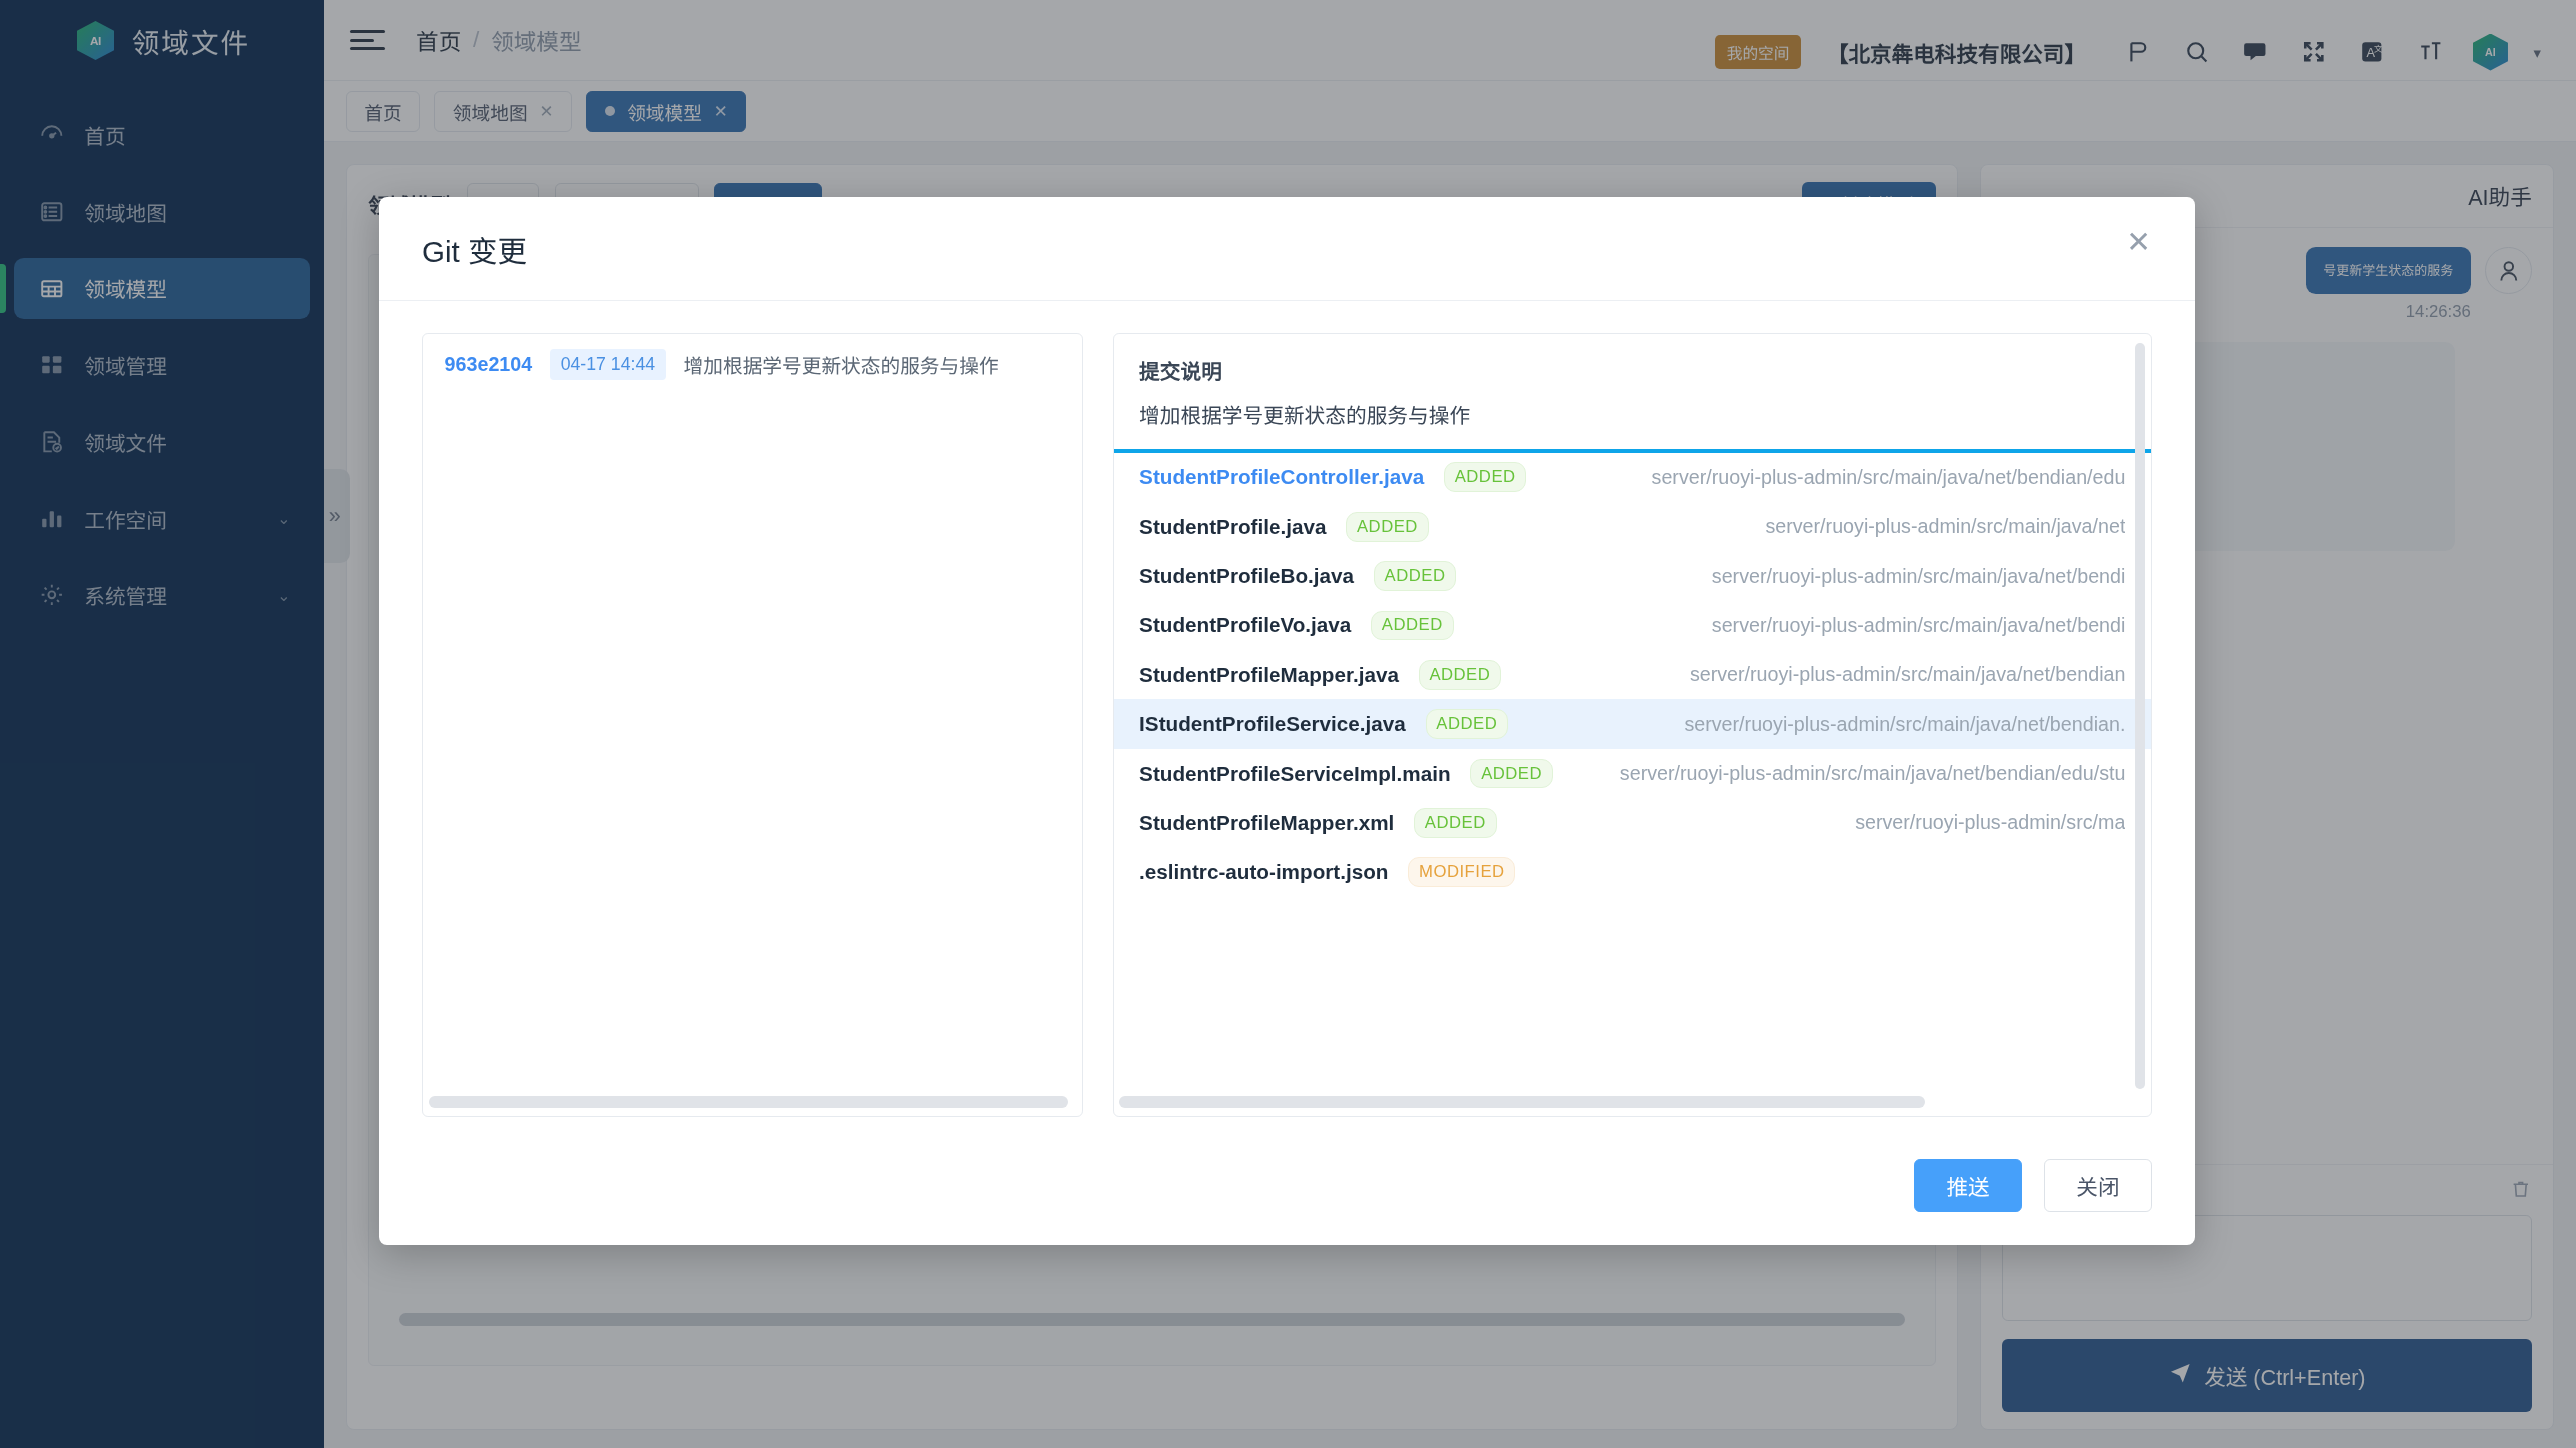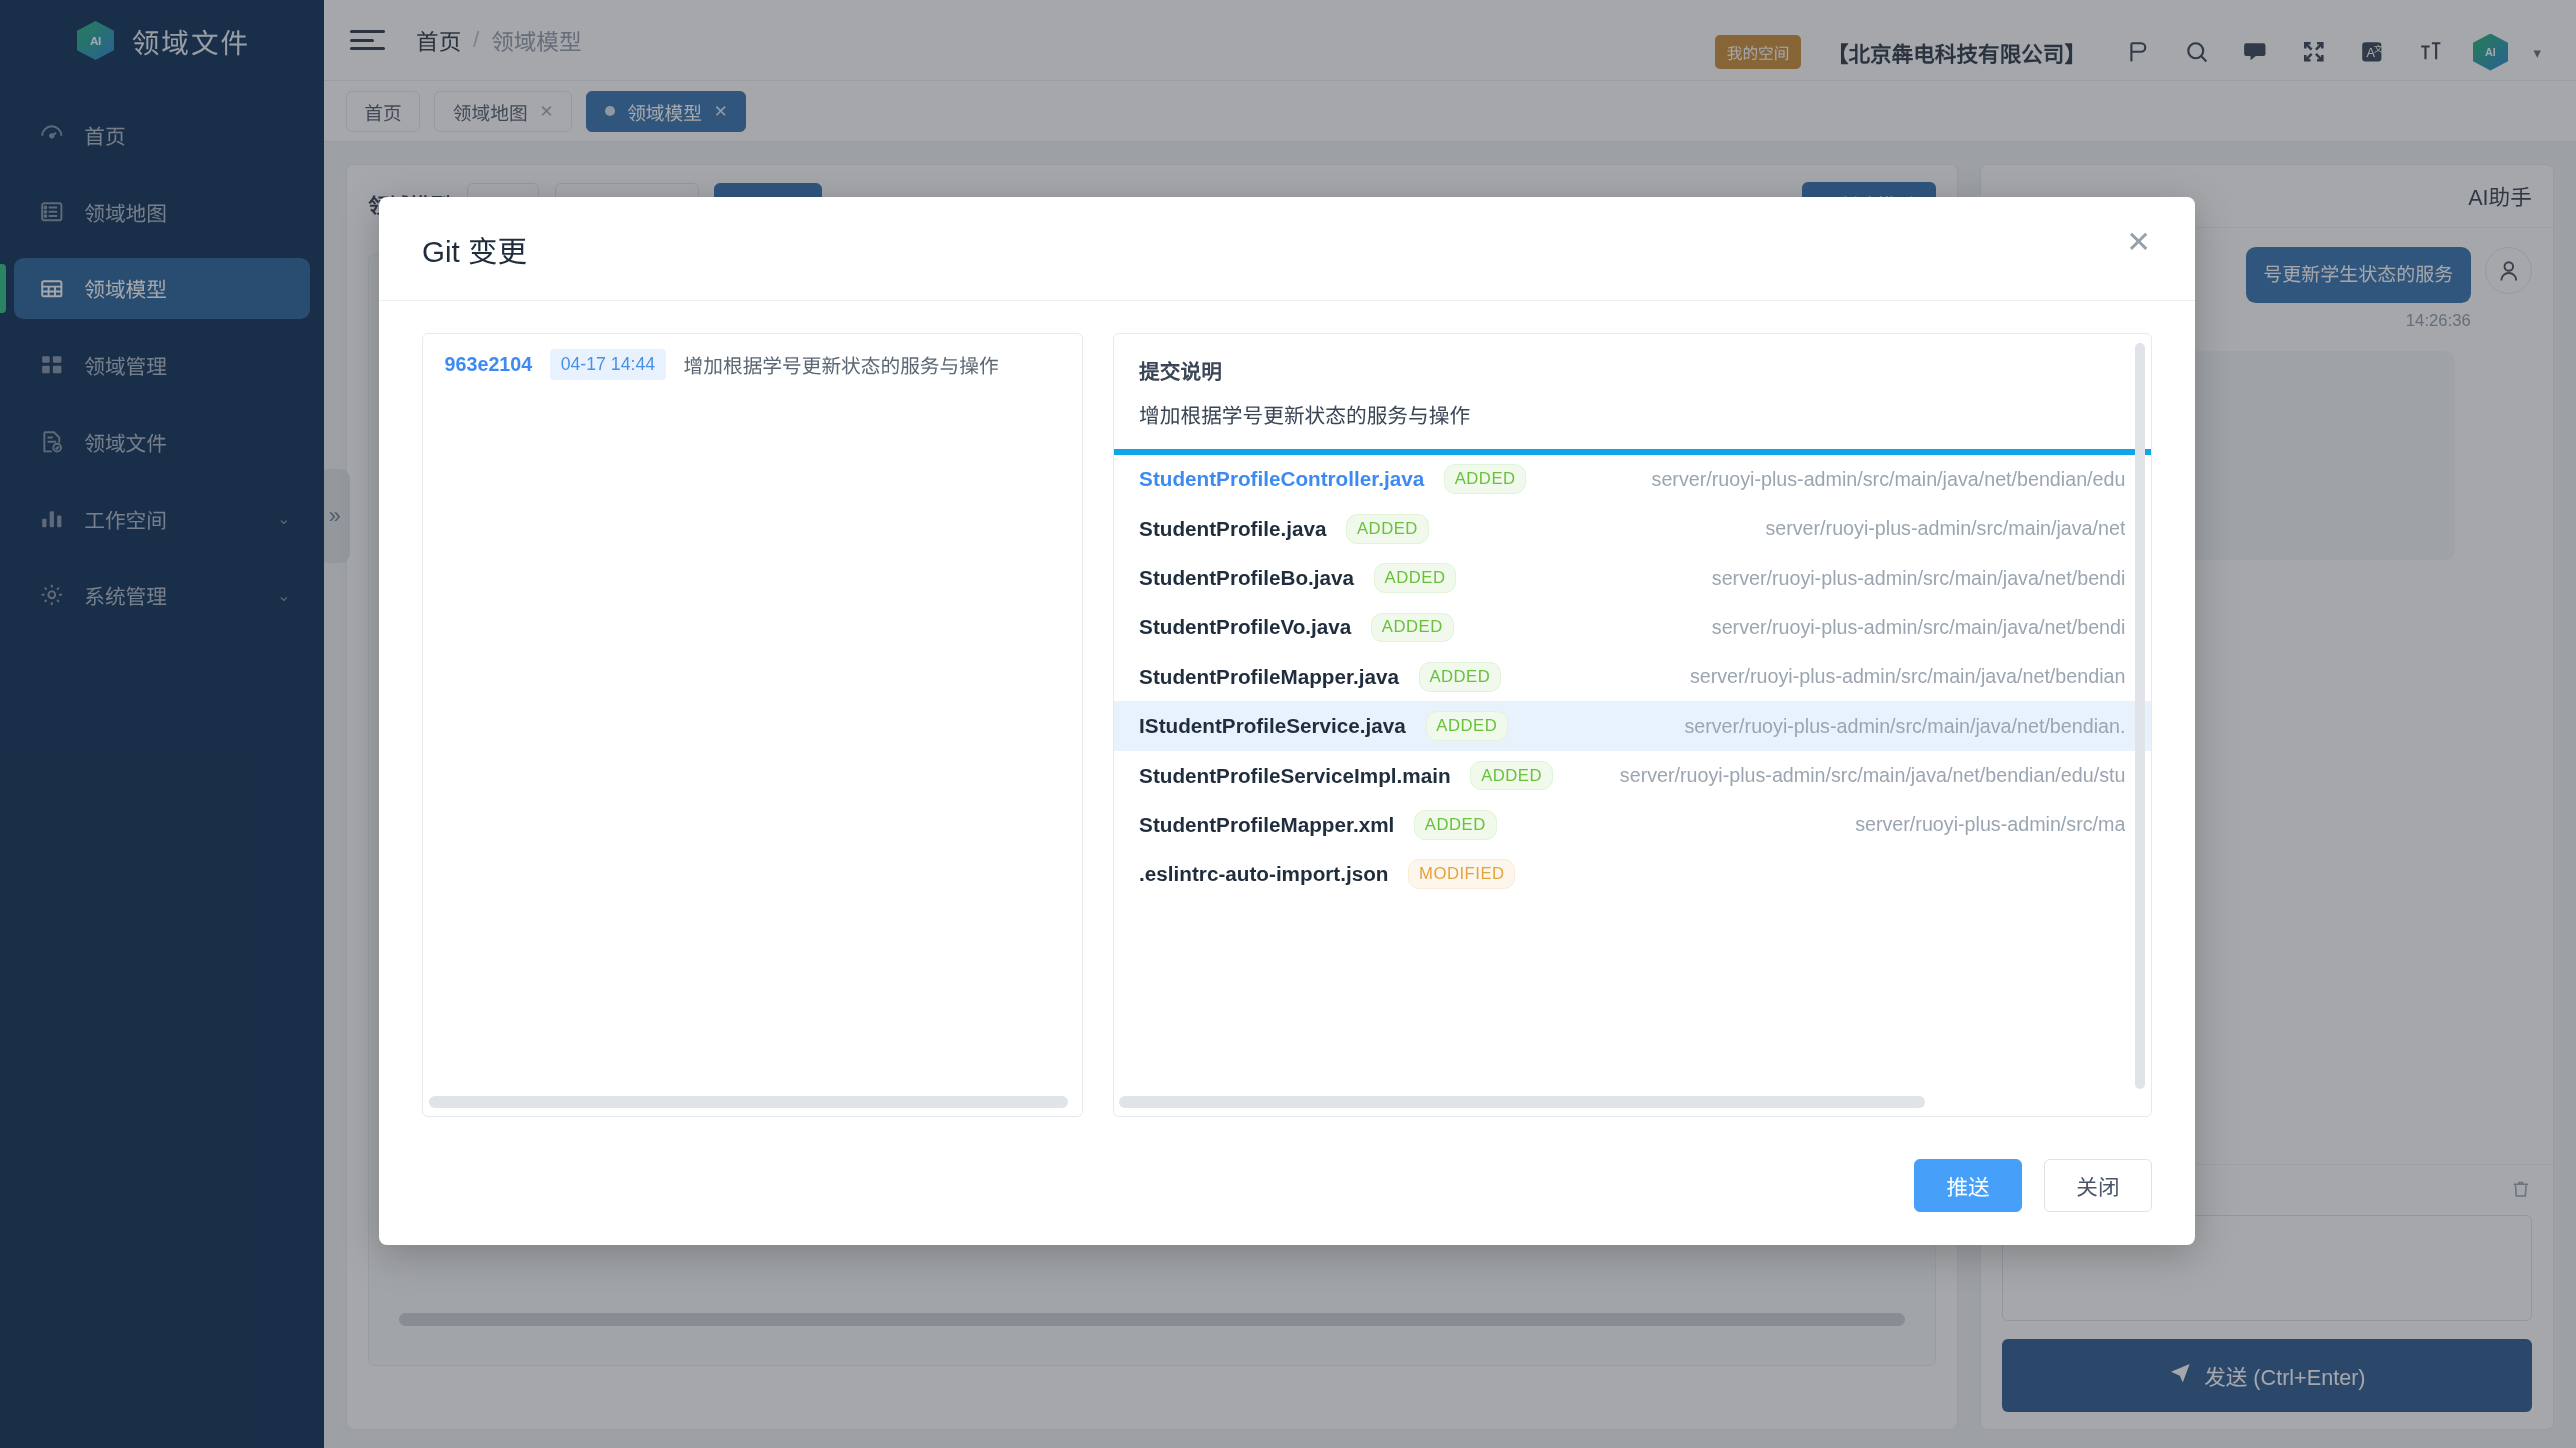--- a/index.html
+++ b/index.html
@@ -151,21 +151,21 @@
     flex:1; display:flex; flex-direction:column; overflow:hidden;
   }
   .ai-head {
     height: 63px; display:flex;align-items:center;justify-content:flex-end;
     padding: 0 21.6px; border-bottom:1px solid #eef1f5; font-size:21.6px; color:#2a3648;
   }
   .ai-body { flex:1; padding: 19.7px 21.6px; overflow:hidden;}
   .msg-user { display:flex; justify-content:flex-end; align-items:flex-start; gap:13.8px;}
   .bubble-user {
     background:#2b6cb0; color:#fff; border-radius:9.8px;
-    padding: 13.8px 17.7px; font-size:19px; max-width: 394px; line-height:1.5;
+    padding: 13.8px 17.7px; font-size:13px; max-width: 394px; line-height:1.5;
   }
   .avatar {
     width:47px;height:47px;border-radius:50%;border:1px solid #e3e8ee;
     background:#fff; display:flex;align-items:center;justify-content:center; flex:0 0 auto;
   }
   .msg-time { text-align:right; font-size:16.7px; color:#8a97a8; margin: 7.9px 61px 0 0;}
   .bubble-ai {
     margin-top: 19.7px; background:#f5f7fa; border-radius:9.8px;
     padding: 15.7px 17.7px; font-size:18.7px; color:#2a3648; line-height:1.9; max-width:453px;
   }
@@ -226,21 +226,21 @@
     padding: 4.9px 10.8px; border-radius:3.9px;
   }
   .commit-msg { color:#5b6775; }
 
   .pane-scroll-h {
     position:absolute; left: 5.9px; right: 13.8px; bottom: 7.9px;
     height: 11.8px; background:#e0e3e8; border-radius:5.9px;
   }
   .detail-pane .pane-scroll-h { right: 226px; }
 
-  .detail-head { padding: 21.6px 25.6px 19.7px; border-bottom:6px solid #0ea5e9; }
+  .detail-head { padding: 21.6px 25.6px 19.7px; border-bottom:4px solid #0ea5e9; }
   .detail-head .t { font-size:20.7px; color:#3a4656; font-weight:bold; margin-bottom:13.8px;}
   .detail-head .d { font-size:20.7px; color:#3a4656; }
 
   .file-list { flex:1; overflow:hidden; }
   .file-row {
     display:flex; align-items:center; gap: 19.7px;
     padding: 9.8px 25.6px; white-space:nowrap; cursor:pointer;
   }
   .file-row.sel { background:#e8f2fd; }
   .file-name { font-size:20.7px; font-weight:bold; color:#1f2d3d;}

